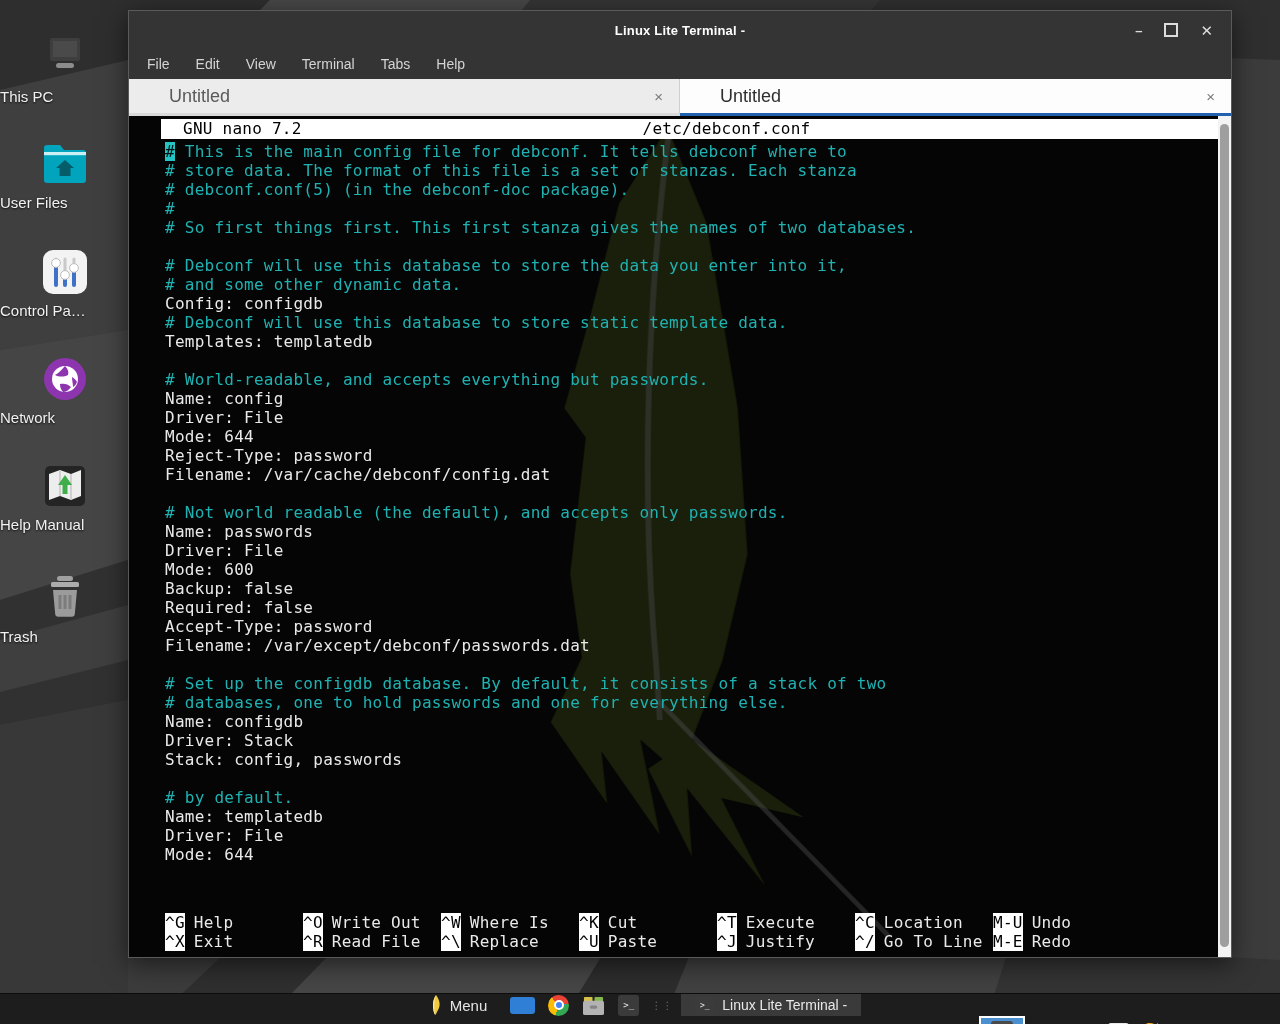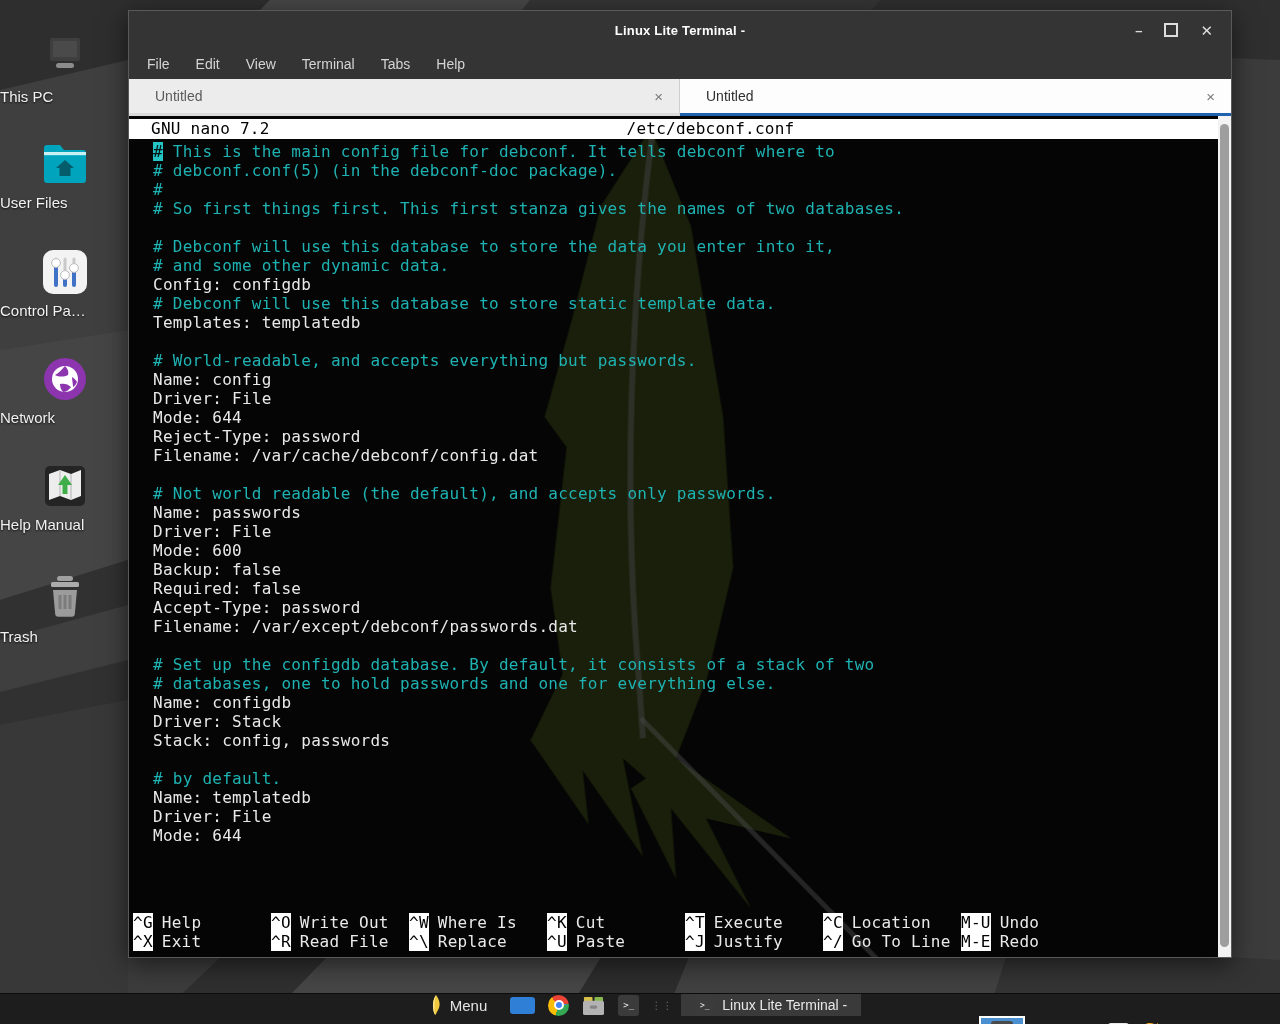--- a/index.html
+++ b/index.html
@@ -27,38 +27,38 @@
   .wbtn.min{font-weight:bold;}
   .wbtn.max{width:10px;height:10px;border:2px solid #dcdcdc;display:inline-block;}
   .wbtn.close{font-size:15px;}
 
   #menubar{height:30px;background:#343434;display:flex;align-items:center;
     gap:26px;padding-left:18px;flex:0 0 auto;}
   .menu-item{color:#d4d4d4;font-size:14px;cursor:pointer;}
 
   #tabbar{height:37px;display:flex;flex:0 0 auto;background:#343434;}
   .tab{flex:1 1 50%;display:flex;align-items:center;position:relative;box-sizing:border-box;}
-  .tab .tlabel{font-size:14px;padding-left:26px;}
+  .tab .tlabel{font-size:18px;padding-left:40px;}
   .tab .tclose{position:absolute;right:16px;color:#7a7a7a;font-size:15px;cursor:pointer;}
   .tab.inactive{background:#ececec;border-bottom:3px solid #dadada;border-right:1px solid #cfcfcf;}
   .tab.inactive .tlabel{color:#5a5a5a;}
   .tab.active{background:#fdfdfd;border-bottom:3px solid #2062b0;}
   .tab.active .tlabel{color:#2f2f2f;}
 
-  #term-area{flex:1 1 auto;position:relative;background:#050505;display:flex;overflow:hidden;}
+  #term-area{flex:1 1 auto;position:relative;background:#050505;display:flex;overflow:hidden;padding-left:32px;}
   #term-content{flex:1 1 auto;position:relative;display:flex;flex-direction:column;
     font-family:"DejaVu Sans Mono",monospace;font-size:16px;letter-spacing:.25px;}
   #watermark{position:absolute;inset:0;pointer-events:none;}
 
   #nano-header{position:relative;margin-top:3px;height:20px;line-height:20px;
     background:#ffffff;color:#000;z-index:2;flex:0 0 auto;}
   #nano-version{position:absolute;left:22px;}
   #nano-file{position:absolute;left:50%;transform:translateX(-50%);margin-left:37px;text-align:center;}
 
-  #nano-lines{position:relative;z-index:1;padding:3px 0 0 4px;flex:0 0 auto;margin-left:20px;}
+  #nano-lines{position:relative;z-index:1;padding:3px 0 0 4px;flex:0 0 auto;}
   .tline{height:19px;line-height:19px;white-space:pre;}
   .comment{color:#1fb2b2;}
   .plain{color:#e9e9e9;}
   .cursor{background:#25c4c4;color:#041414;}
 
   #nano-footer{position:relative;z-index:2;margin-top:auto;padding:0 0 6px 4px;flex:0 0 auto;}
   .srow{display:flex;height:19px;line-height:19px;}
   .scell{width:138px;flex:0 0 auto;white-space:pre;}
   .skey{background:#ffffff;color:#000;}
   .slabel{color:#eaeaea;margin-left:9px;}
@@ -221,20 +221,21 @@
         </g>
       </svg>
 
       <div id="nano-header">
         <span id="nano-version">GNU nano 7.2</span>
         <span id="nano-file">/etc/debconf.conf</span>
       </div>
 
       <div id="nano-lines">
           <div class="tline"><span class="cursor">#</span><span class="comment"> This is the main config file for debconf. It tells debconf where to</span></div>
+          <div class="tline comment"># store data. The format of this file is a set of stanzas. Each stanza</div>
           <div class="tline comment"># debconf.conf(5) (in the debconf-doc package).</div>
           <div class="tline comment">#</div>
           <div class="tline comment"># So first things first. This first stanza gives the names of two databases.</div>
           <div class="tline">&nbsp;</div>
           <div class="tline comment"># Debconf will use this database to store the data you enter into it,</div>
           <div class="tline comment"># and some other dynamic data.</div>
           <div class="tline plain">Config: configdb</div>
           <div class="tline comment"># Debconf will use this database to store static template data.</div>
           <div class="tline plain">Templates: templatedb</div>
           <div class="tline">&nbsp;</div>

